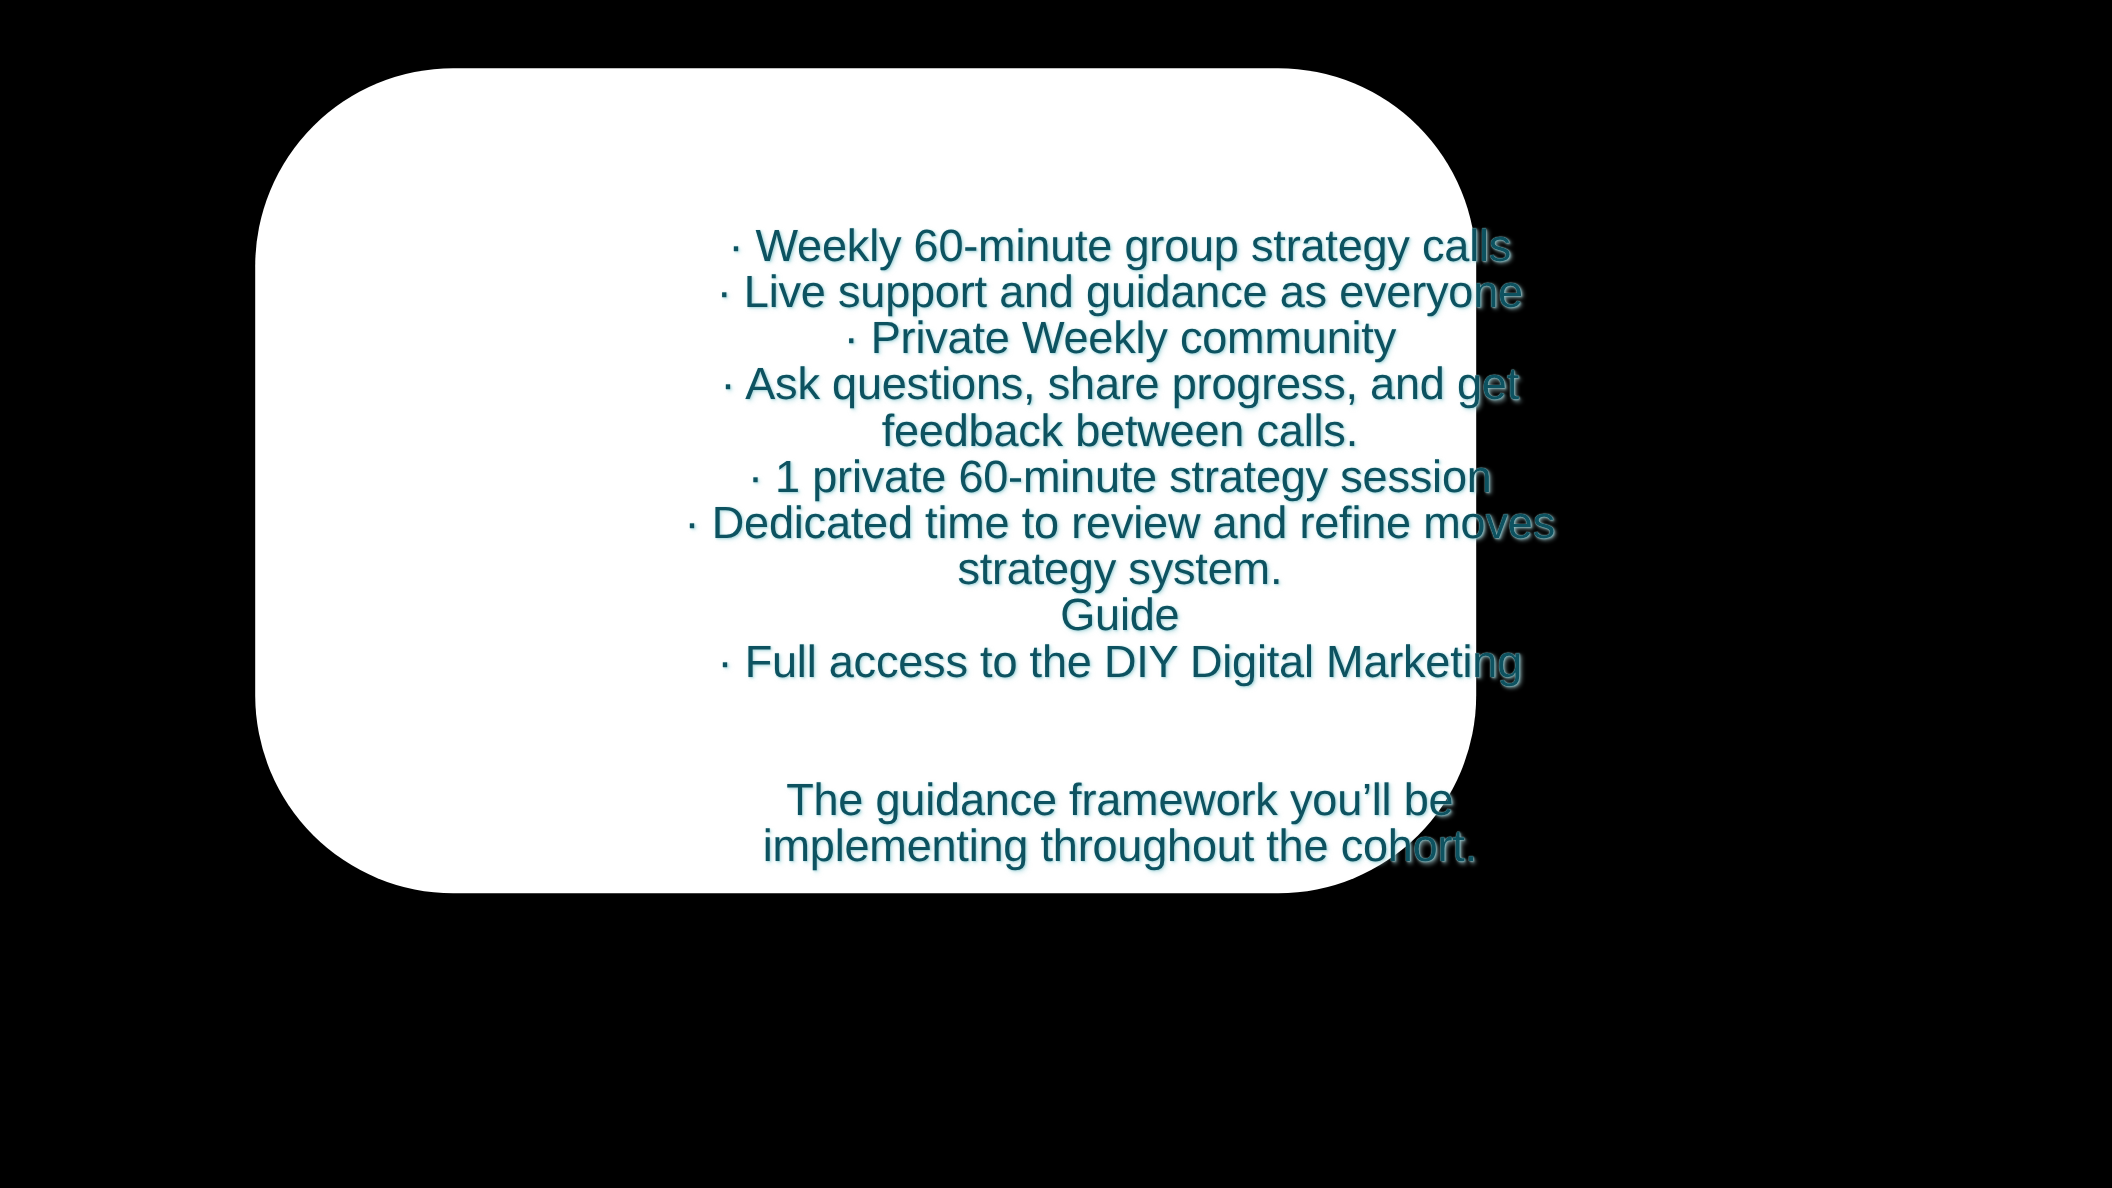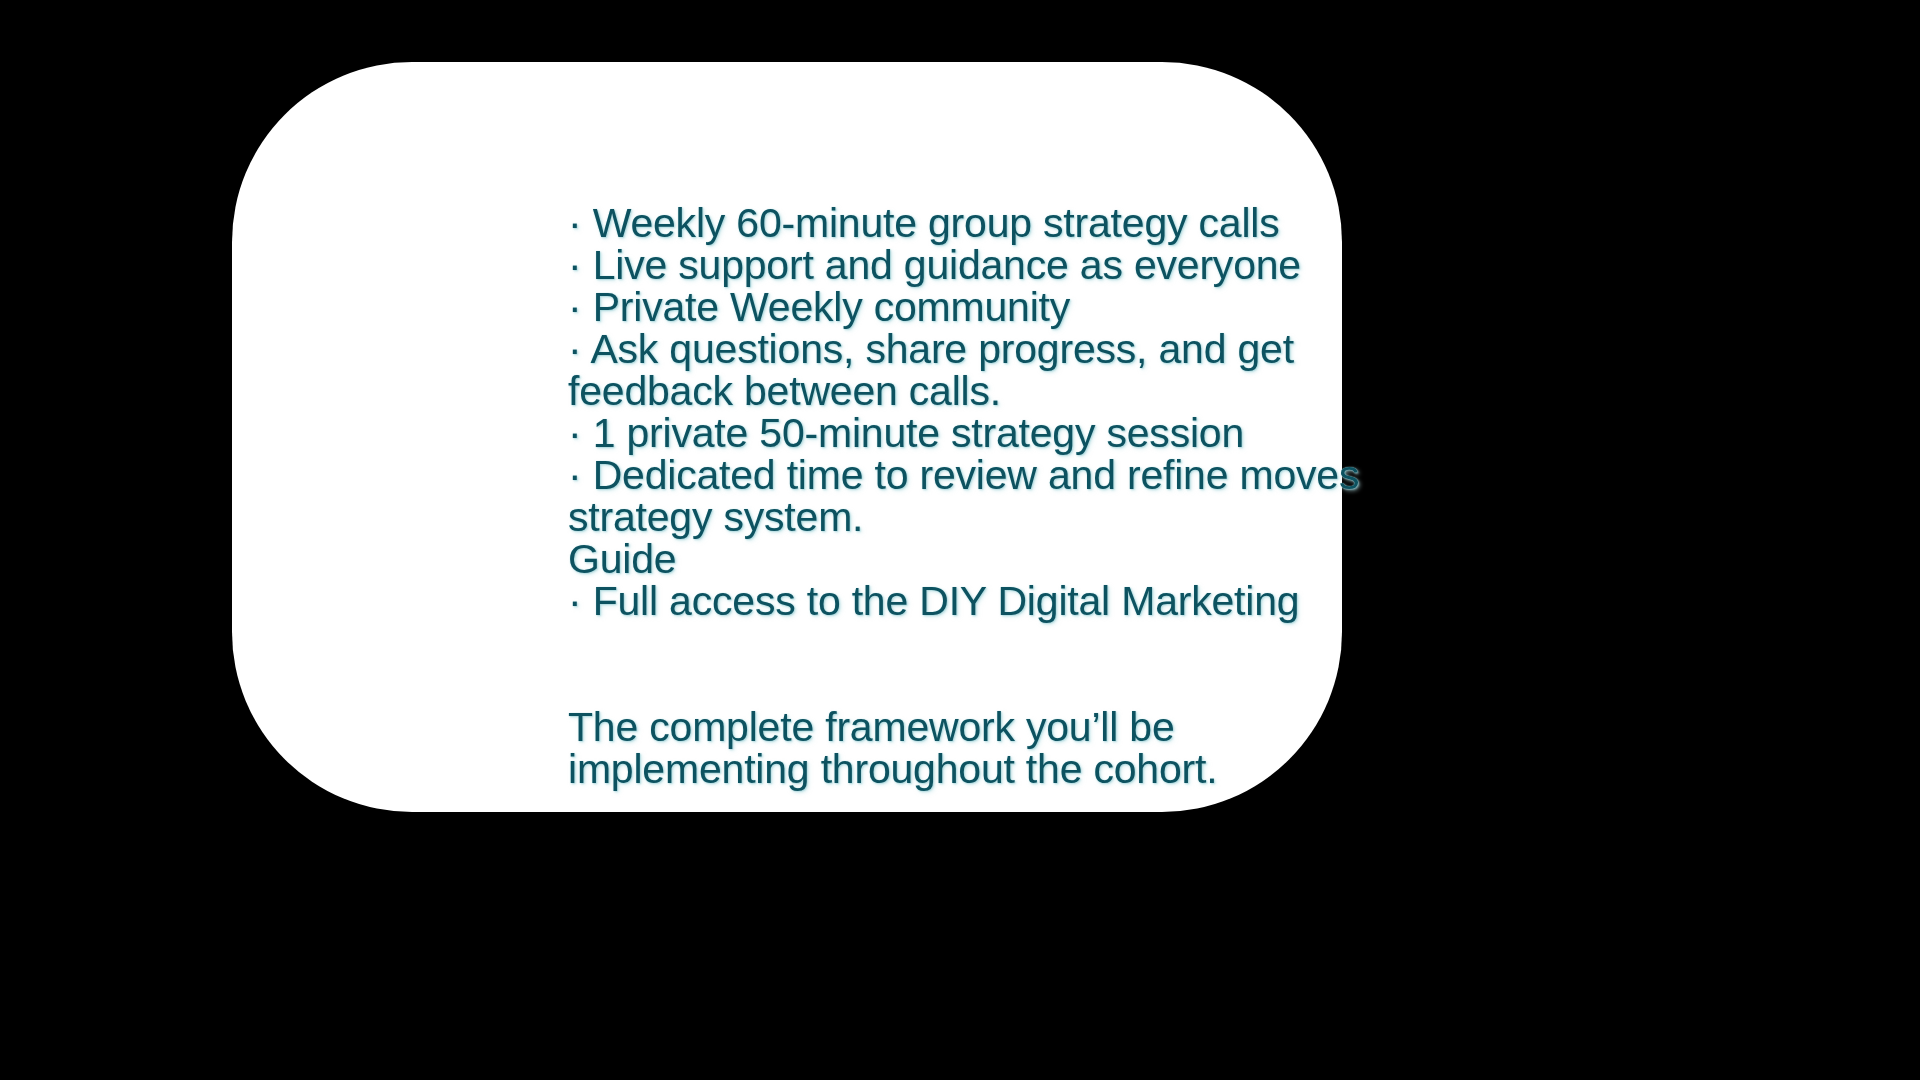--- a/index.html
+++ b/index.html
@@ -23,20 +23,21 @@
 
   
   #card {
     position: absolute;
     left: 232px;
     top: 62px;
     width: 1110px;
     height: 750px;
     background: #ffffff;
     border-radius: 180px;
+    text-align: center;
   }
 
   
   #content {
     position: absolute;
     left: 336px;
     top: 140px;
     width: 900px;
   }
 
@@ -105,37 +106,37 @@
         <li class="bullet-item">
           <div class="line">· Private Weekly community</div>
         </li>
 
         <li class="bullet-item">
           <div class="line">· Ask questions, share progress, and get</div>
           <div class="line">feedback between calls.</div>
         </li>
 
         <li class="bullet-item">
-          <div class="line">· 1 private 50-minute strategy session</div>
+          <div class="line">· 1 private 60-minute strategy session</div>
         </li>
 
         <li class="bullet-item">
           <div class="line">· Dedicated time to review and refine moves</div>
           <div class="line">strategy system.</div>
         </li>
 
         <li class="bullet-item">
           <div class="line">Guide</div>
           <div class="line">· Full access to the DIY Digital Marketing</div>
         </li>
 
       </ul>
 
       <div class="spacer"></div>
 
       <div>
-        <div class="closing-line">The complete framework you’ll be</div>
+        <div class="closing-line">The guidance framework you’ll be</div>
         <div class="closing-line">implementing throughout the cohort.</div>
       </div>
 
     </div>
   </div>
 </div>
 
 </body></html>

